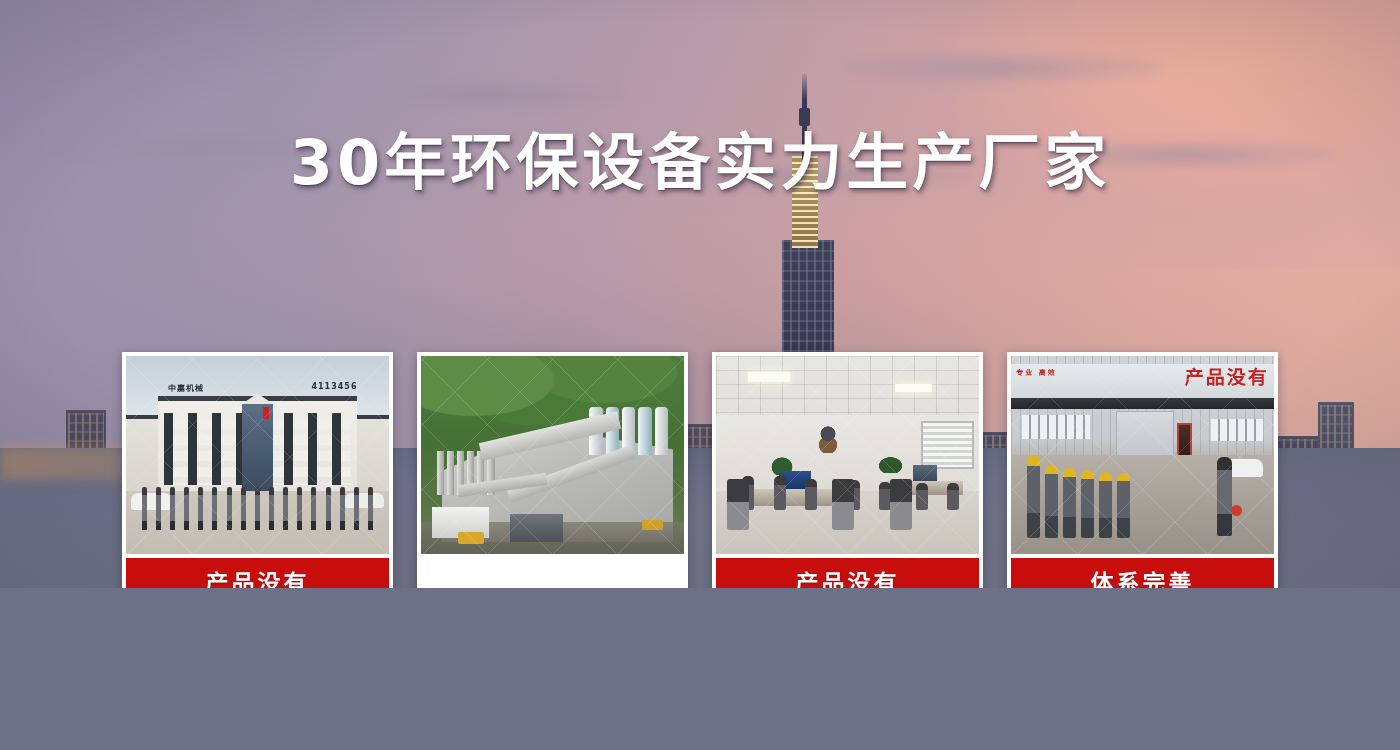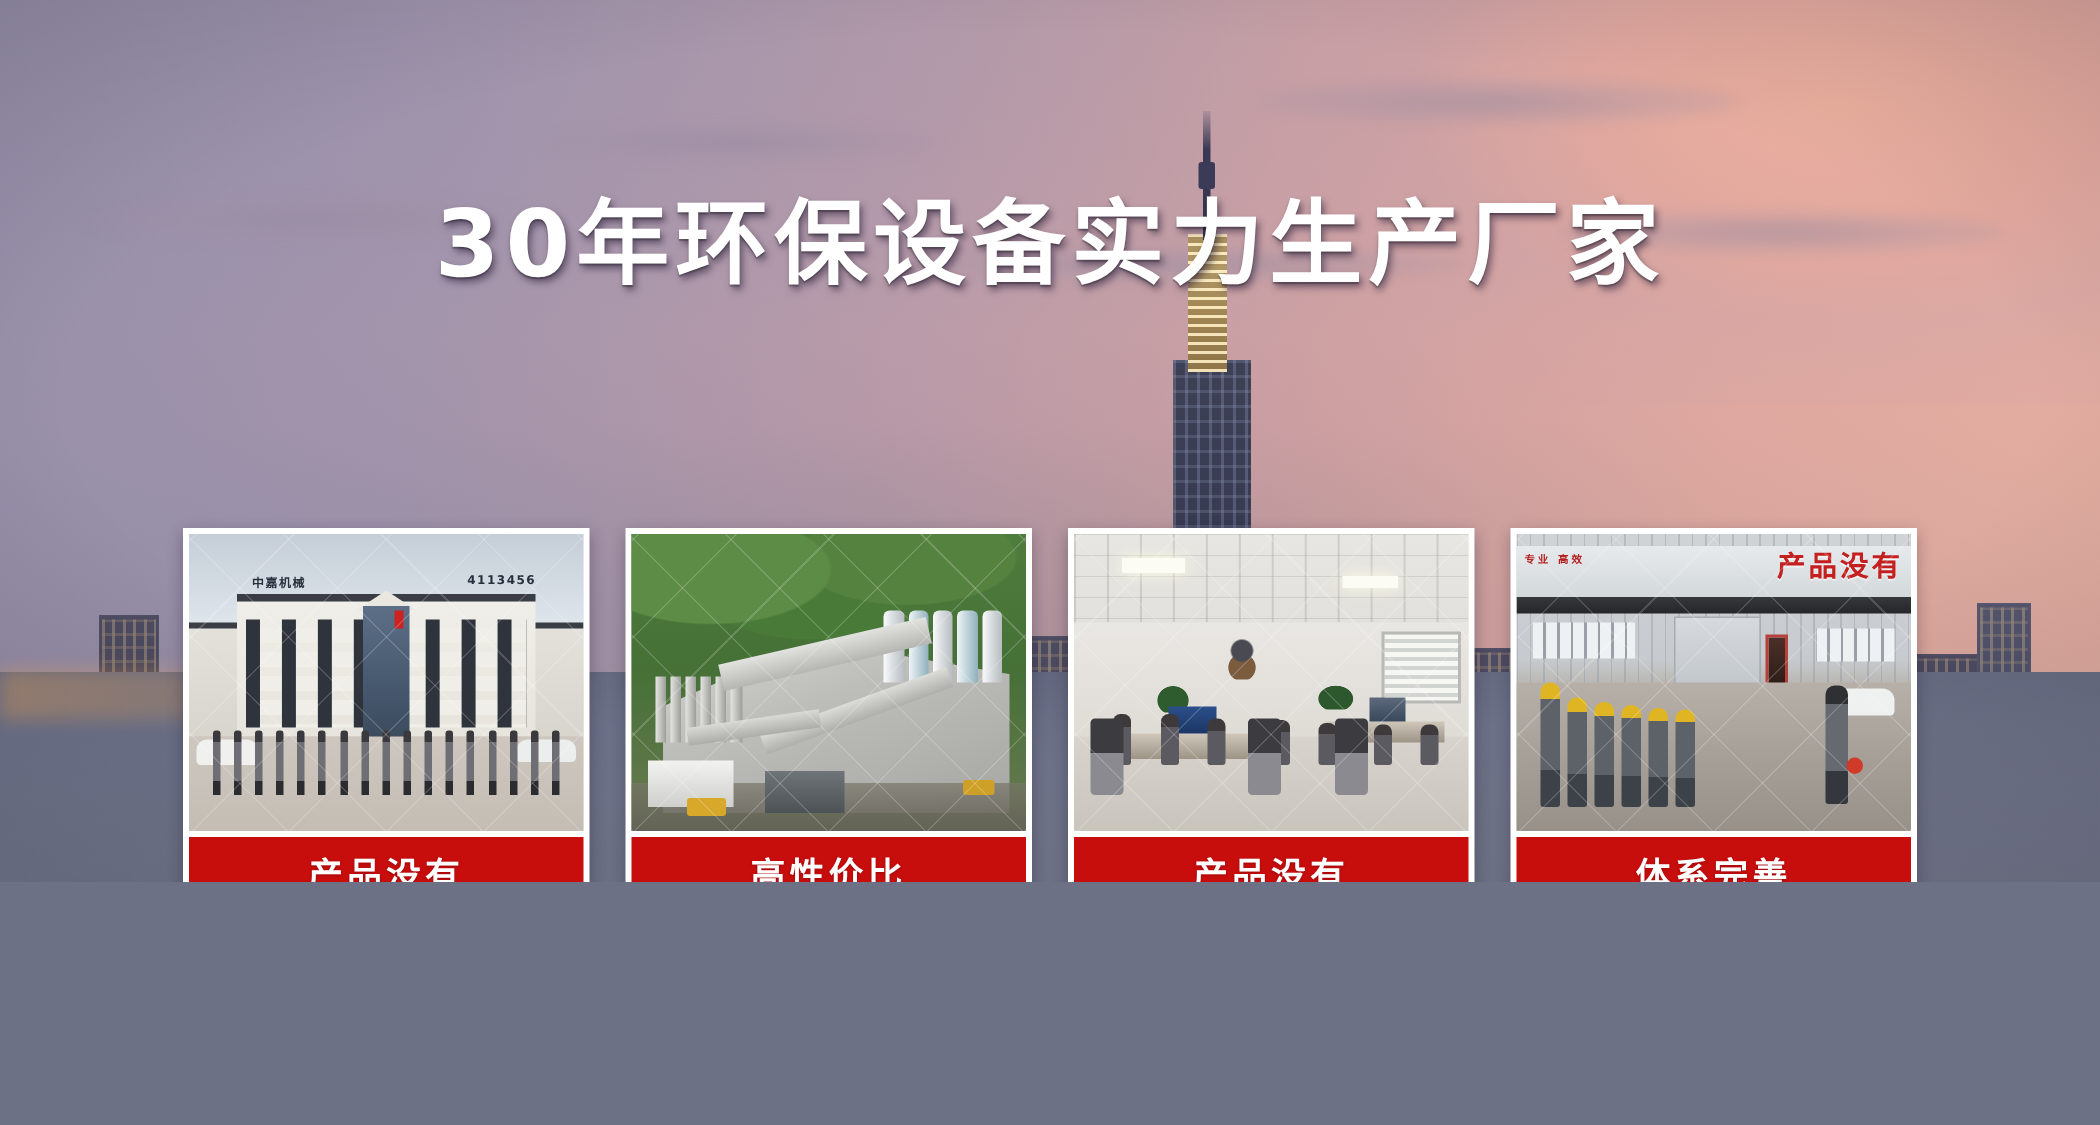--- a/index.html
+++ b/index.html
@@ -462,23 +462,20 @@
         <div class="conveyor1"></div>
         <div class="conveyor2"></div>
         <div class="conveyor3"></div>
         <div class="yard"></div>
         <div class="shedA"></div>
         <div class="shedB"></div>
         <div class="digger"></div>
         <div class="digger2"></div>
         <div class="wm"></div>
       </div>
-      <div class="card-caption">
-        <span>高性价比</span>
-      </div>
     </div>
 
     <div class="card">
       <div class="card-photo p3">
         <div class="ceil"></div>
         <div class="lamp1"></div>
         <div class="lamp2"></div>
         <div class="wall"></div>
         <div class="decal"></div>
         <div class="window"></div>

